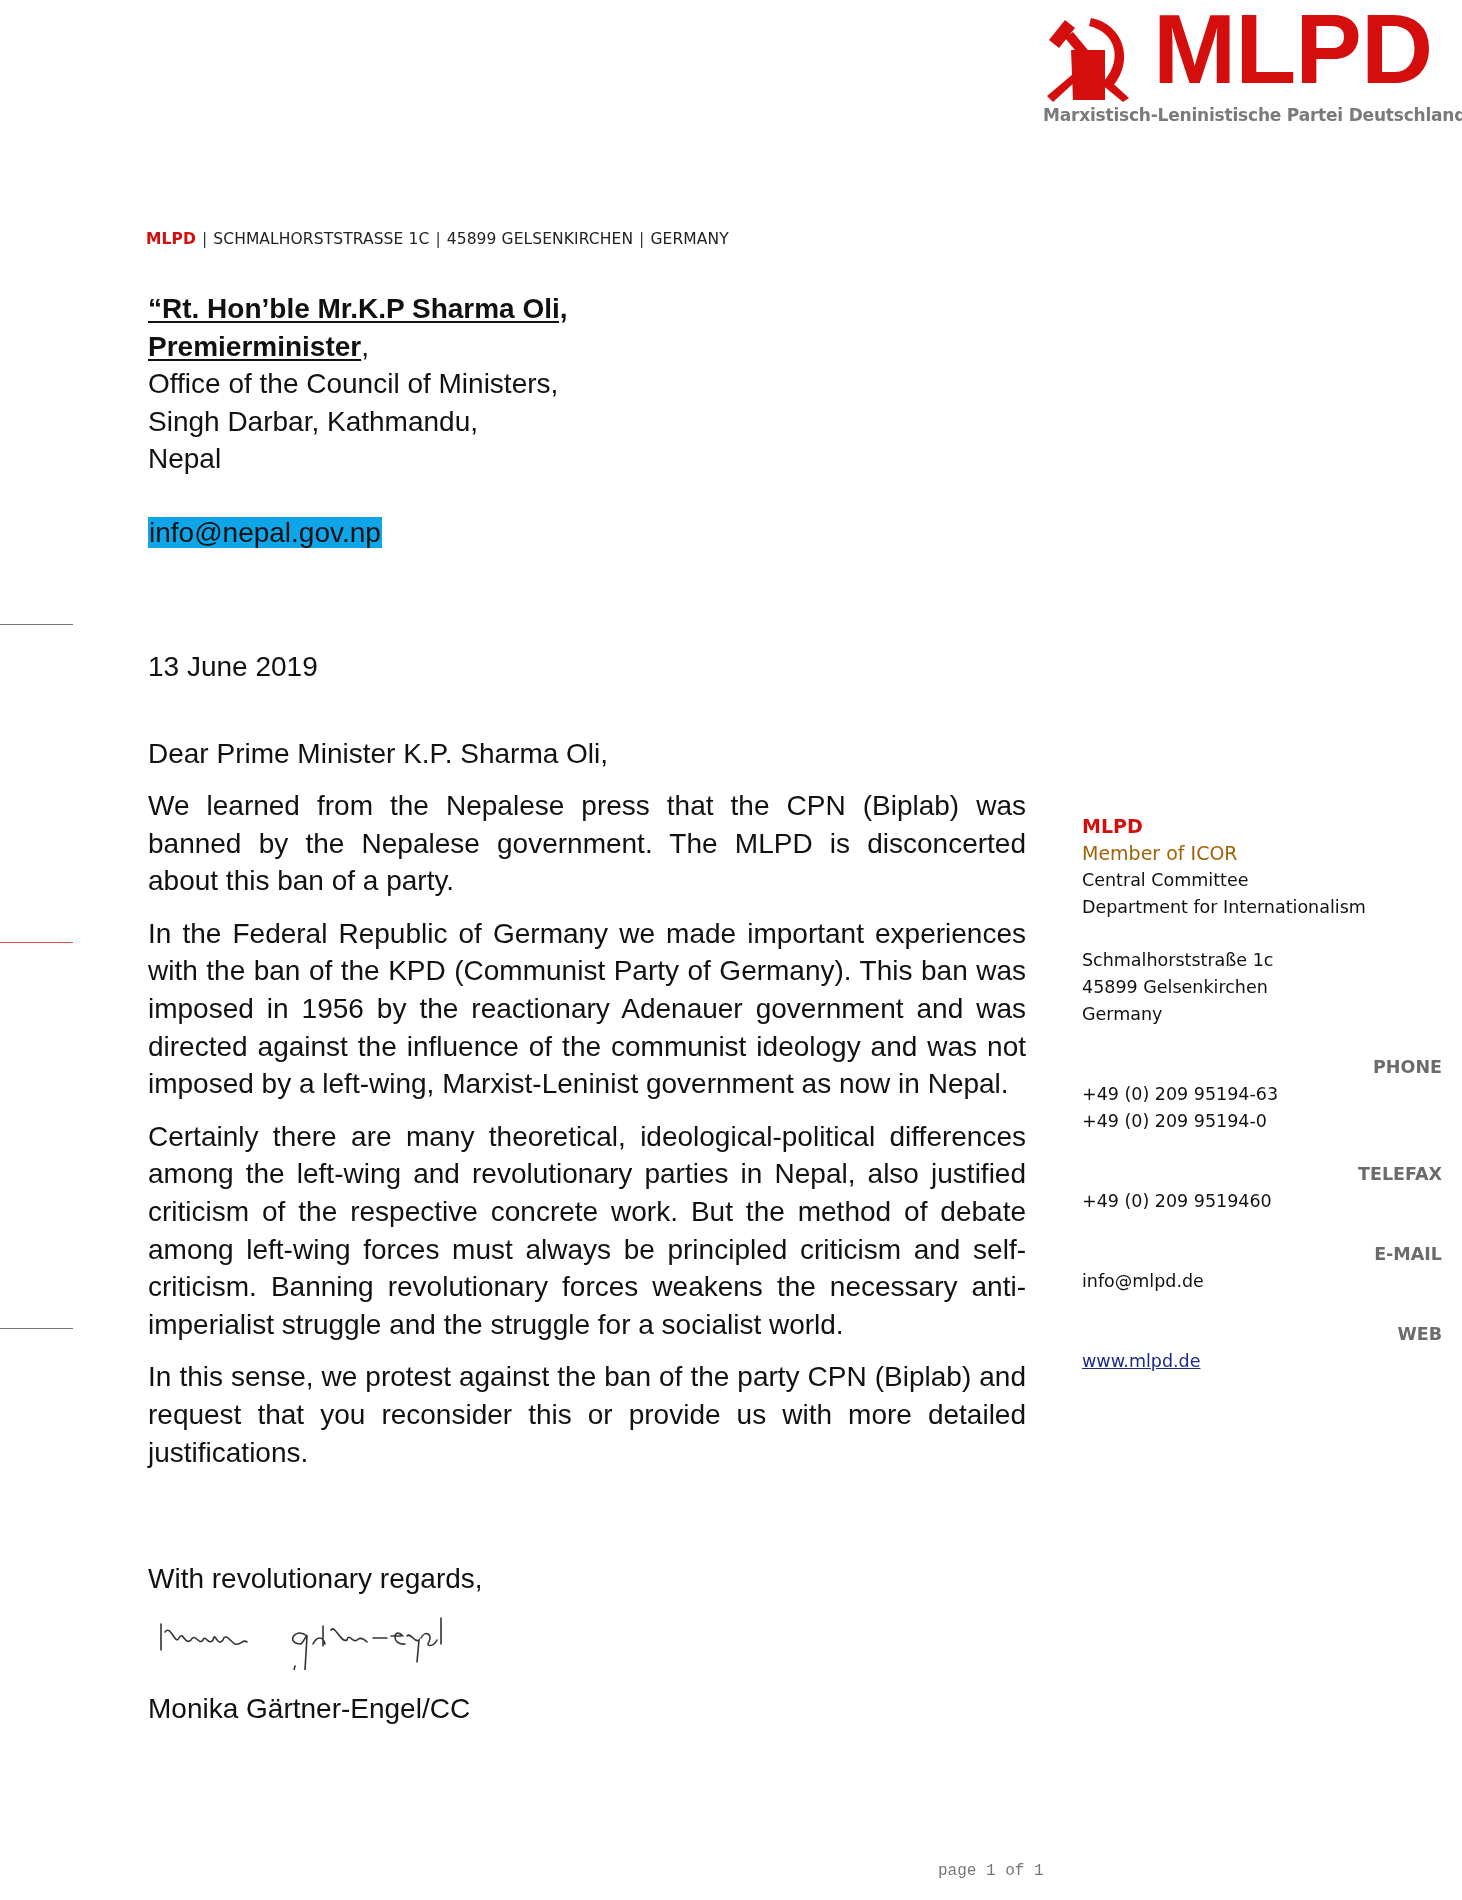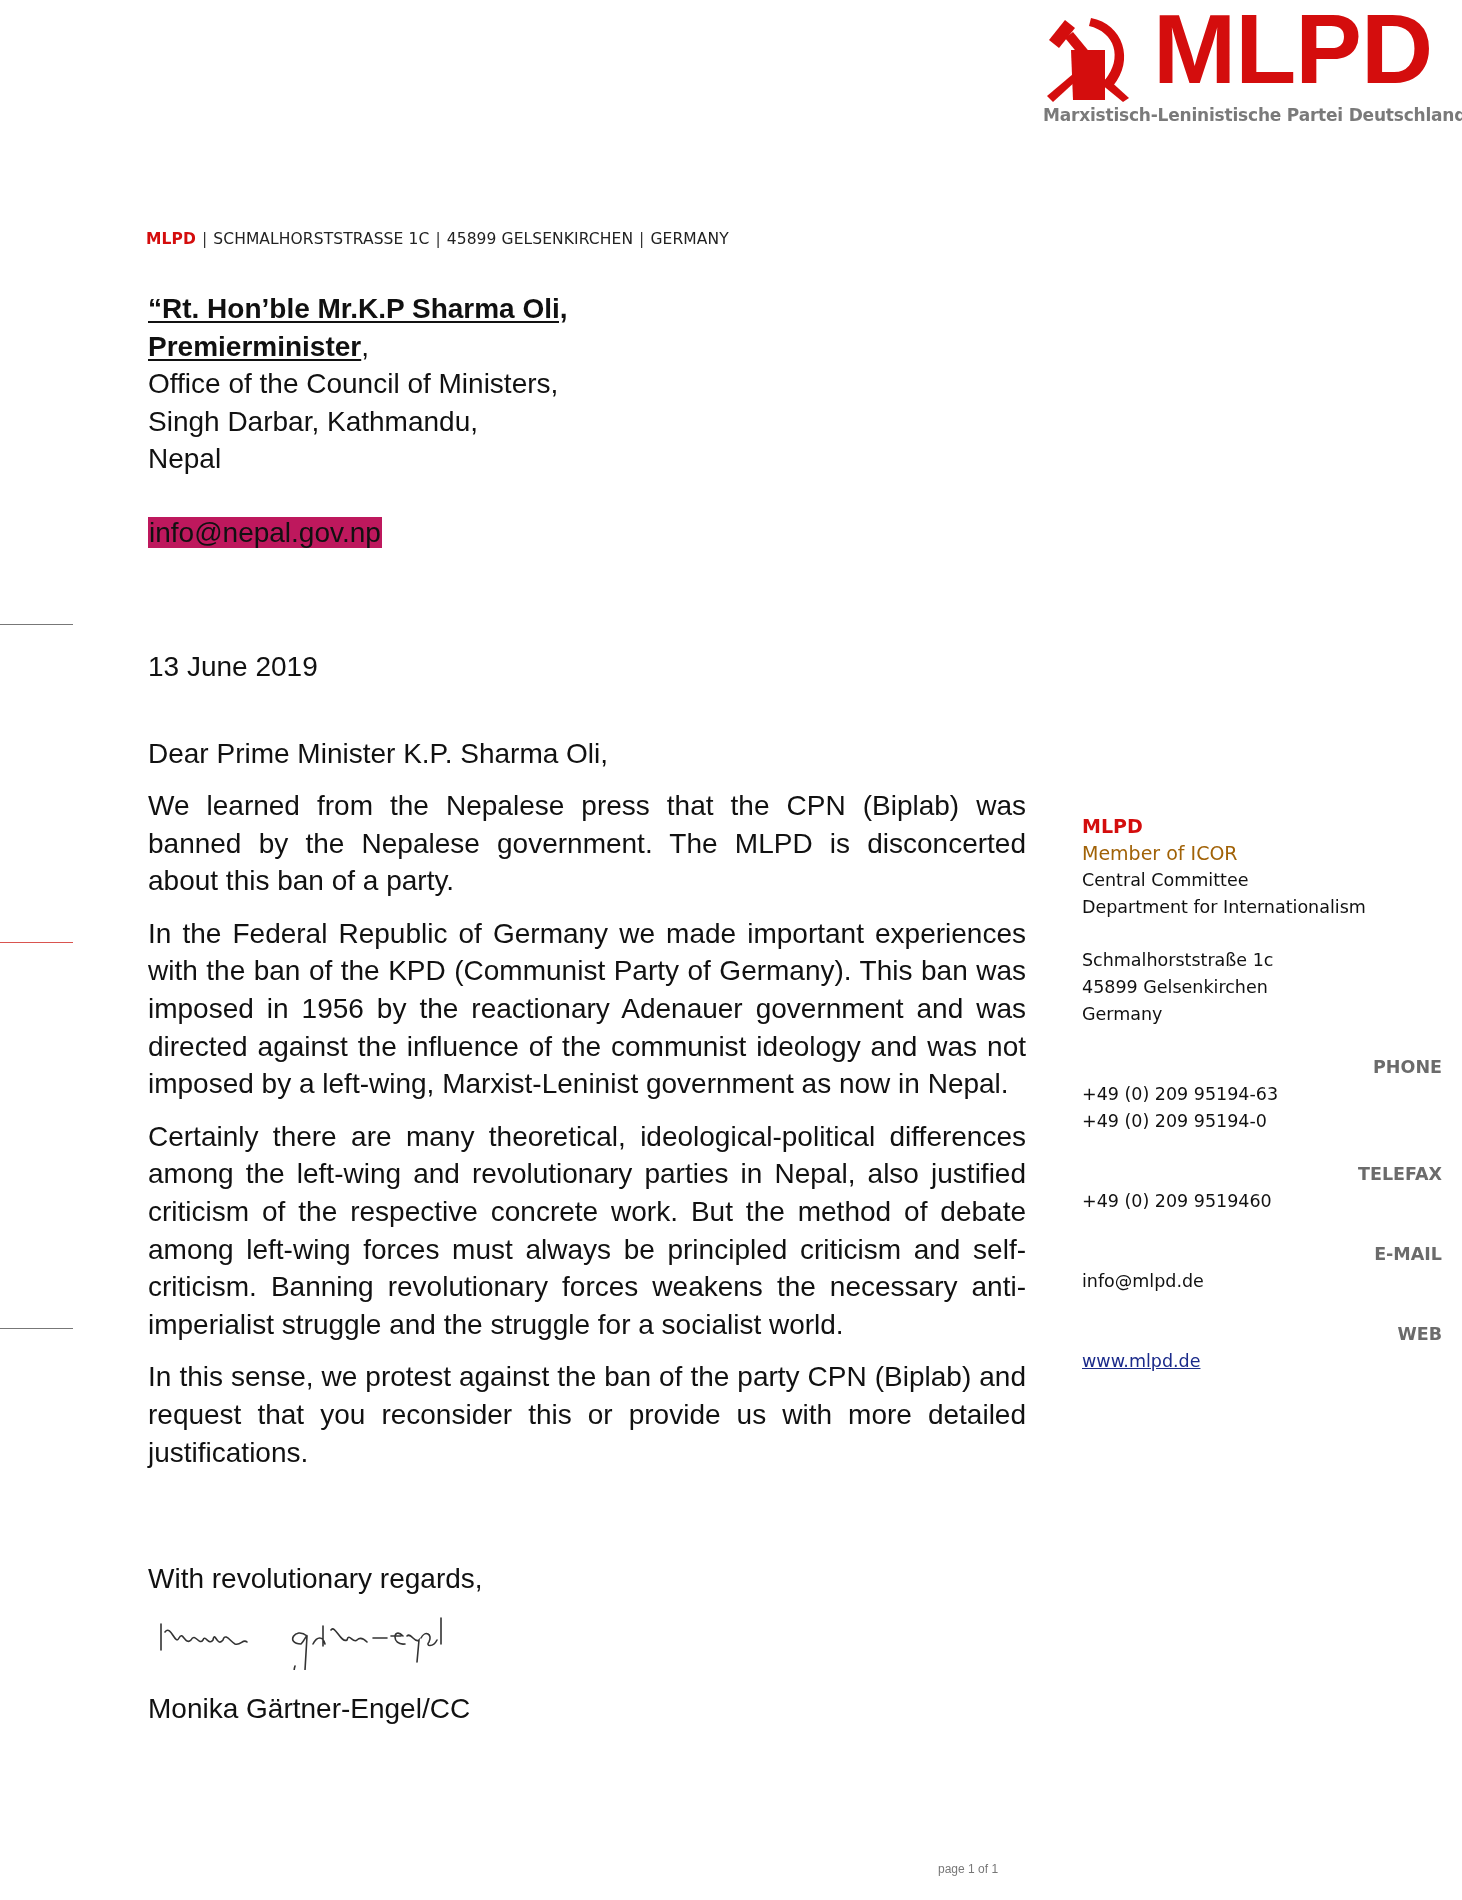--- a/index.html
+++ b/index.html
@@ -29,21 +29,21 @@
     left: 146px; top: 230px; font-family: "DejaVu Sans", sans-serif;
     font-size: 15.5px; color: #222; letter-spacing: 0.1px; white-space: nowrap;
   }
   .sender .brand { color: #d40d0d; font-weight: bold; }
   .sender .sep { color: #333; padding: 0 6px; }
 
   
   .recipient { left: 148px; top: 290px; font-size: 28px; line-height: 37.5px; }
   .recipient .u { font-weight: bold; text-decoration: underline; text-underline-offset: 3px; }
   .recipient .email-line { margin-top: 36px; }
-  .highlight { background: #be185d; padding: 0 1px; }
+  .highlight { background: #0ea5e9; padding: 0 1px; }
 
   
   .fold { left: 0; width: 73px; height: 1px; background: #777; }
   .fold.red { background: #d9534f; }
 
   
   .letter { left: 148px; width: 878px; font-size: 28px; line-height: 37.6px; }
   .date { top: 648px; }
   .salutation { top: 735px; }
   .paras { top: 787px; }
@@ -57,22 +57,22 @@
     left: 1082px; top: 813px; width: 360px;
     font-family: "DejaVu Sans", sans-serif; font-size: 17.5px; line-height: 27px; color: #111;
   }
   .side .red-b { color: #d40d0d; font-weight: bold; font-size: 19px; }
   .side .red { color: #a16207; font-size: 19px; }
   .side .gap { height: 26px; }
   .side .label { color: #6b6b6b; font-weight: bold; font-size: 17.5px; text-align: right; }
   .side a { color: #1a2a8a; text-decoration: underline; }
 
   .pagenum {
-    left: 938px; top: 1862px; font-family: Liberation Sans, sans-serif;
-    font-size: 12px; color: #777;
+    left: 938px; top: 1862px; font-family: Liberation Mono, monospace;
+    font-size: 16px; color: #777;
   }
 </style>
 </head>
 <body>
 
 <div class="abs logo">
   <svg class="logo-mark" viewBox="0 0 94 88">
     <g fill="#d40d0d">
 
       <path d="M48 4 C80 10 92 46 70 72 L62 66 C80 44 72 18 46 12 Z"></path>

